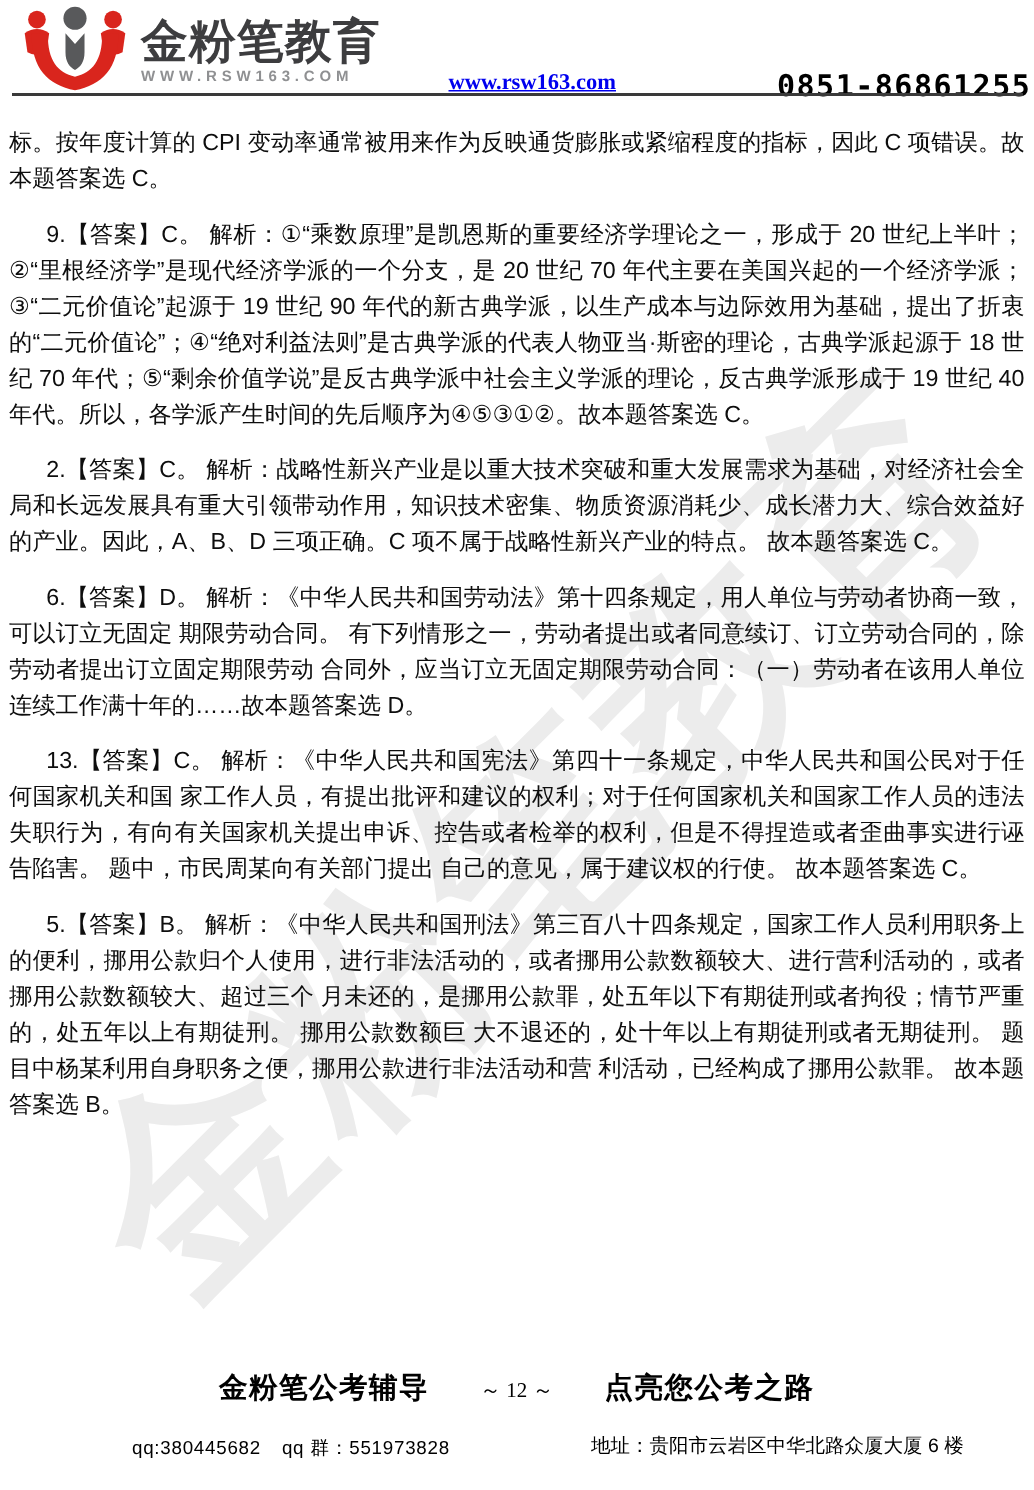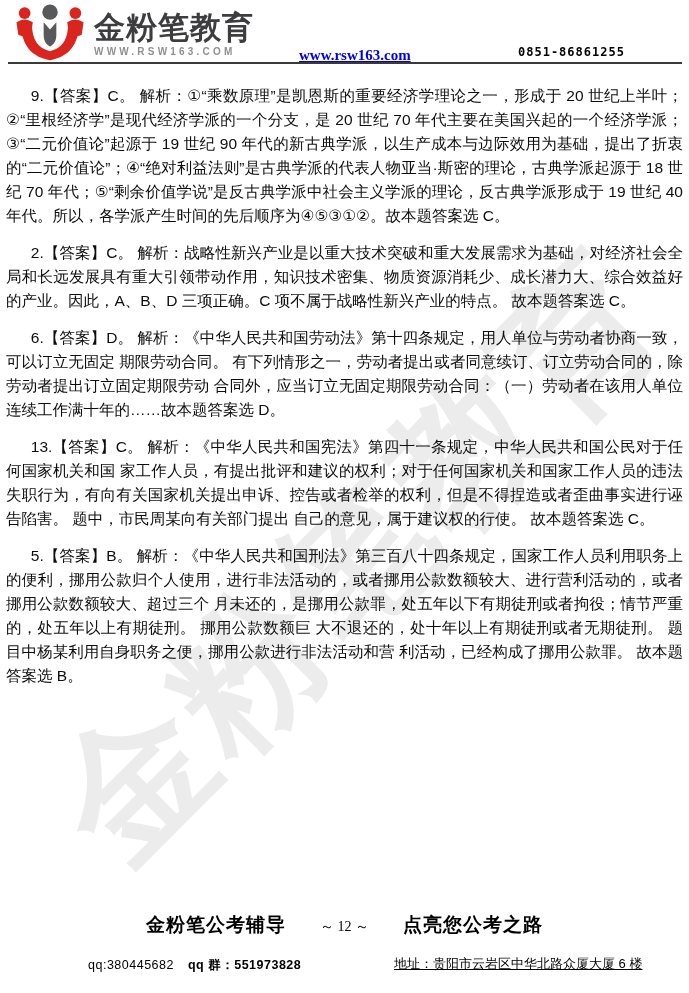--- a/index.html
+++ b/index.html
@@ -63,21 +63,21 @@
     font-size: 15px;
     font-weight: bold;
     color: #0000ee;
     text-decoration: underline;
     font-family: "Liberation Serif", "DejaVu Serif", serif;
     cursor: pointer;
   }
   .phone {
     position: absolute;
     left: 518px; top: 45px;
-    font-size: 12px;
+    font-size: 20px;
     font-weight: bold;
     color: #000;
     letter-spacing: 1px;
     font-family: "DejaVu Sans Mono", monospace;
   }
   .header-rule {
     position: absolute;
     left: 8px; right: 7px; top: 62px;
     height: 2px;
     background: #3a3a3a;
@@ -120,22 +120,22 @@
   }
   .footer-bottom {
     position: absolute;
     top: 955px; left: 0; right: 0;
     height: 20px;
     z-index: 1;
     font-size: 12.5px;
     color: #000;
   }
   .footer-qq { position: absolute; left: 88px; top: 2px; letter-spacing: 0.5px; }
-  .footer-qq .qq-group { margin-left: 14px; font-weight: bold; }
-  .footer-address { position: absolute; left: 394px; top: 0; font-size: 13px; text-decoration: underline; }
+  .footer-qq .qq-group { margin-left: 14px; }
+  .footer-address { position: absolute; left: 394px; top: 0; font-size: 13px; }
 </style>
 </head>
 <body>
 
 <div class="page">
 
   <div class="watermark">金粉笔教育</div>
 
   <header class="header">
     <div class="brand">
@@ -158,20 +158,21 @@
         <div class="brand-name">金粉笔教育</div>
         <div class="brand-url">WWW.RSW163.COM</div>
       </div>
     </div>
     <a class="site-link">www.rsw163.com</a>
     <div class="phone">0851-86861255</div>
   </header>
   <div class="header-rule"></div>
 
   <main class="content">
+    <p class="para no-indent">标。按年度计算的 CPI 变动率通常被用来作为反映通货膨胀或紧缩程度的指标，因此 C 项错误。故本题答案选 C。</p>
     <p class="para">9.【答案】C。  解析：①“乘数原理”是凯恩斯的重要经济学理论之一，形成于 20 世纪上半叶；②“里根经济学”是现代经济学派的一个分支，是 20 世纪 70 年代主要在美国兴起的一个经济学派；③“二元价值论”起源于 19 世纪 90 年代的新古典学派，以生产成本与边际效用为基础，提出了折衷的“二元价值论”；④“绝对利益法则”是古典学派的代表人物亚当·斯密的理论，古典学派起源于 18 世纪 70 年代；⑤“剩余价值学说”是反古典学派中社会主义学派的理论，反古典学派形成于 19 世纪 40 年代。所以，各学派产生时间的先后顺序为④⑤③①②。故本题答案选 C。</p>
     <p class="para">2.【答案】C。  解析：战略性新兴产业是以重大技术突破和重大发展需求为基础，对经济社会全局和长远发展具有重大引领带动作用，知识技术密集、物质资源消耗少、成长潜力大、综合效益好的产业。因此，A、B、D 三项正确。C 项不属于战略性新兴产业的特点。  故本题答案选 C。</p>
     <p class="para">6.【答案】D。  解析：《中华人民共和国劳动法》第十四条规定，用人单位与劳动者协商一致，可以订立无固定 期限劳动合同。 有下列情形之一，劳动者提出或者同意续订、订立劳动合同的，除劳动者提出订立固定期限劳动 合同外，应当订立无固定期限劳动合同：（一）劳动者在该用人单位连续工作满十年的……故本题答案选 D。</p>
     <p class="para">13.【答案】C。  解析：《中华人民共和国宪法》第四十一条规定，中华人民共和国公民对于任何国家机关和国 家工作人员，有提出批评和建议的权利；对于任何国家机关和国家工作人员的违法失职行为，有向有关国家机关提出申诉、控告或者检举的权利，但是不得捏造或者歪曲事实进行诬告陷害。 题中，市民周某向有关部门提出 自己的意见，属于建议权的行使。  故本题答案选 C。</p>
     <p class="para">5.【答案】B。  解析：《中华人民共和国刑法》第三百八十四条规定，国家工作人员利用职务上的便利，挪用公款归个人使用，进行非法活动的，或者挪用公款数额较大、进行营利活动的，或者挪用公款数额较大、超过三个 月未还的，是挪用公款罪，处五年以下有期徒刑或者拘役；情节严重的，处五年以上有期徒刑。 挪用公款数额巨 大不退还的，处十年以上有期徒刑或者无期徒刑。 题目中杨某利用自身职务之便，挪用公款进行非法活动和营 利活动，已经构成了挪用公款罪。  故本题答案选 B。</p>
   </main>
 
   <footer>
     <div class="footer-mid">
       <span class="footer-brand">金粉笔公考辅导</span><span class="footer-page">～ 12 ～</span><span class="footer-slogan">点亮您公考之路</span>

